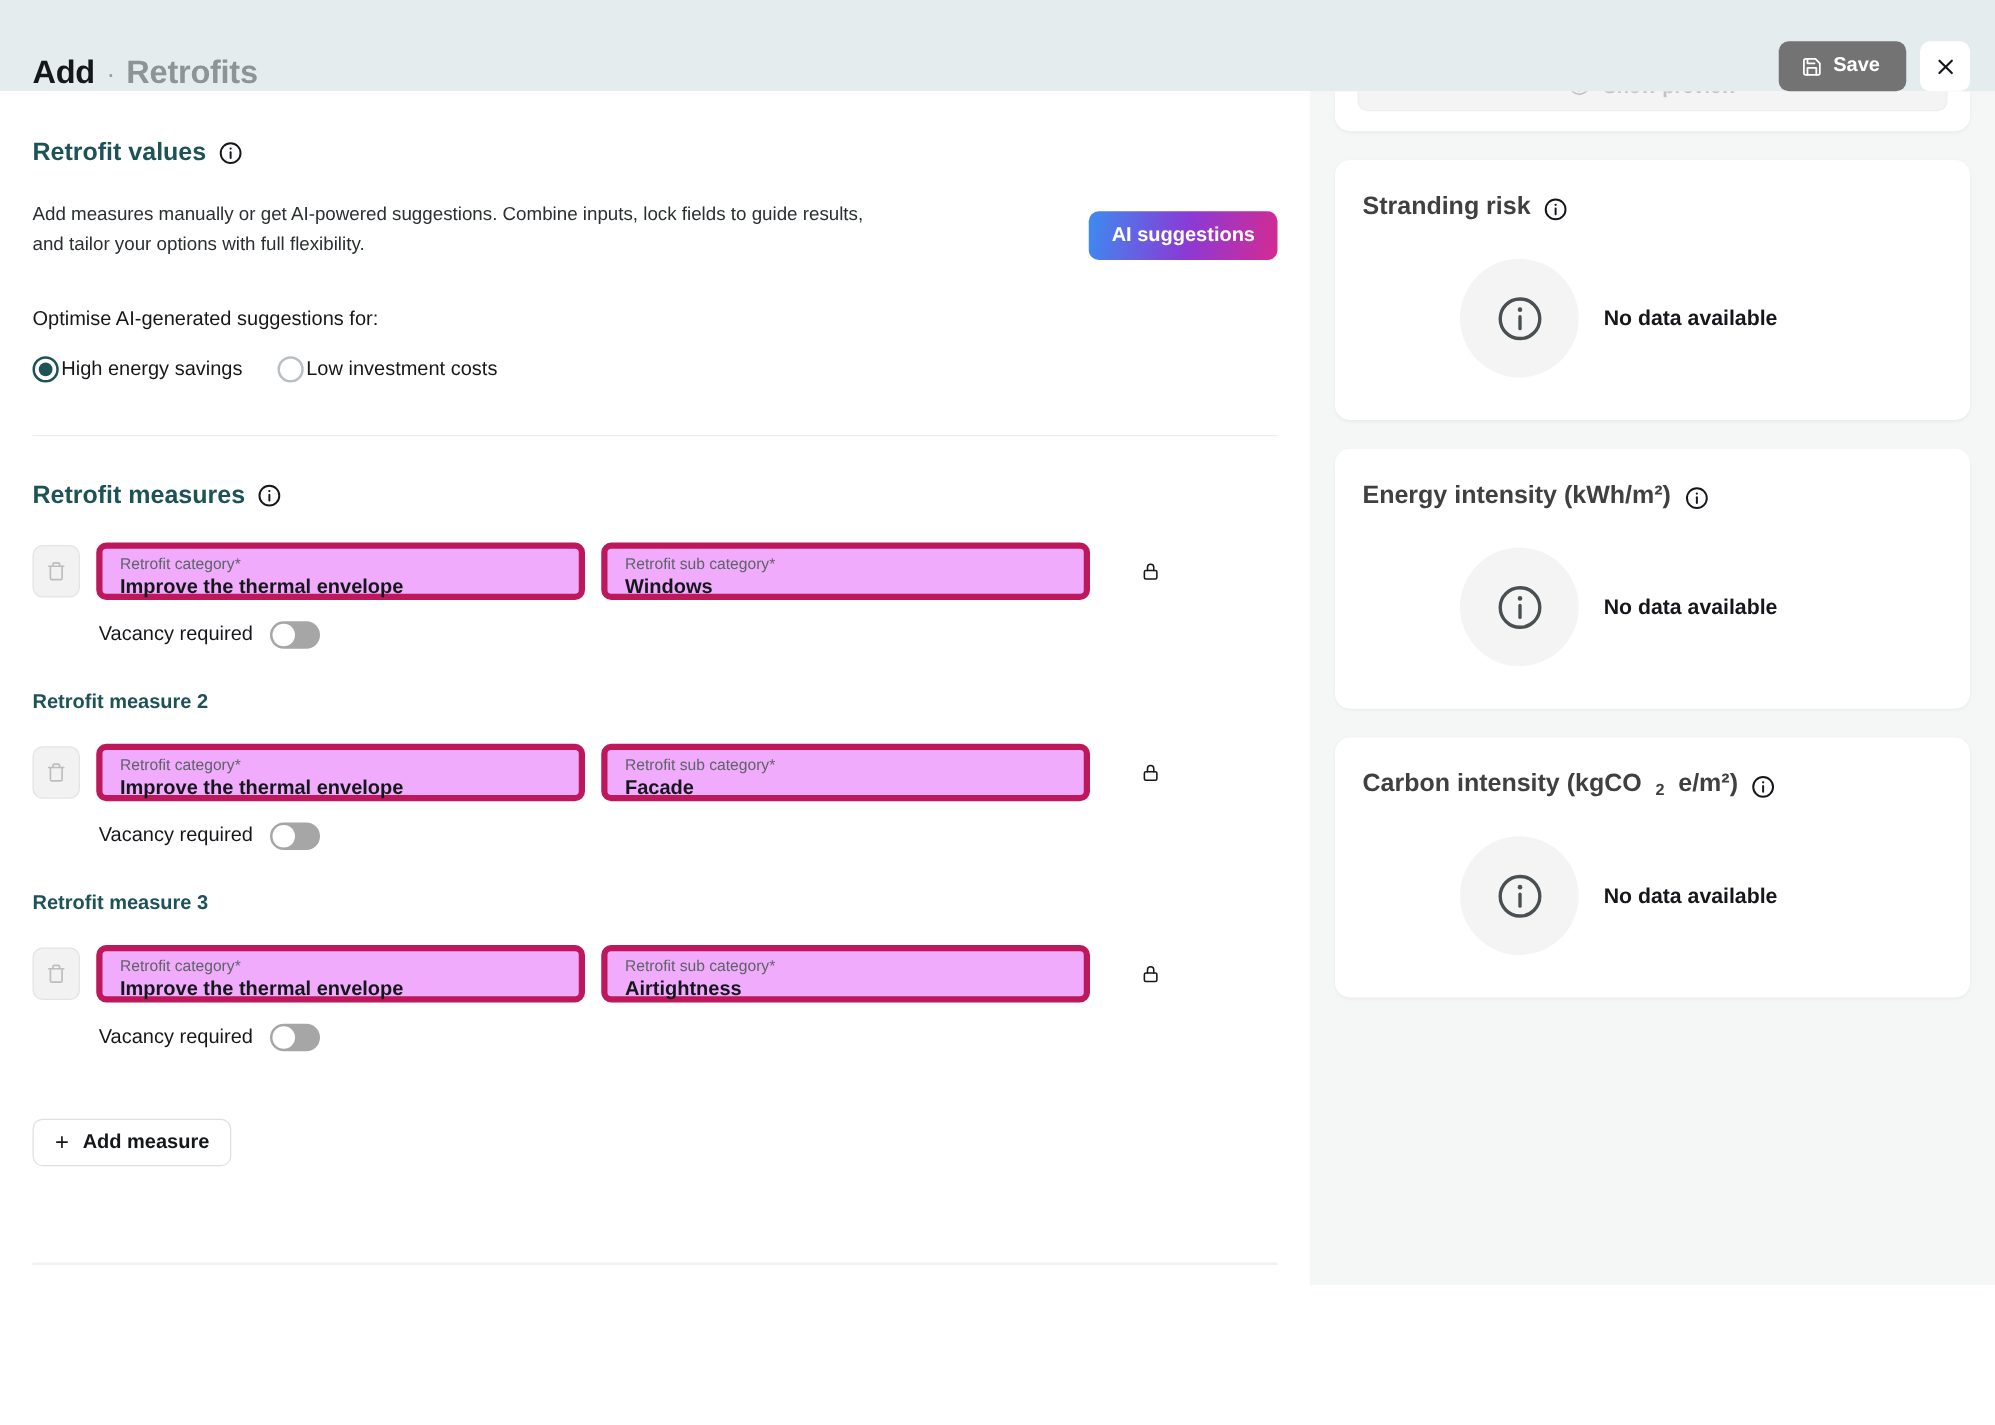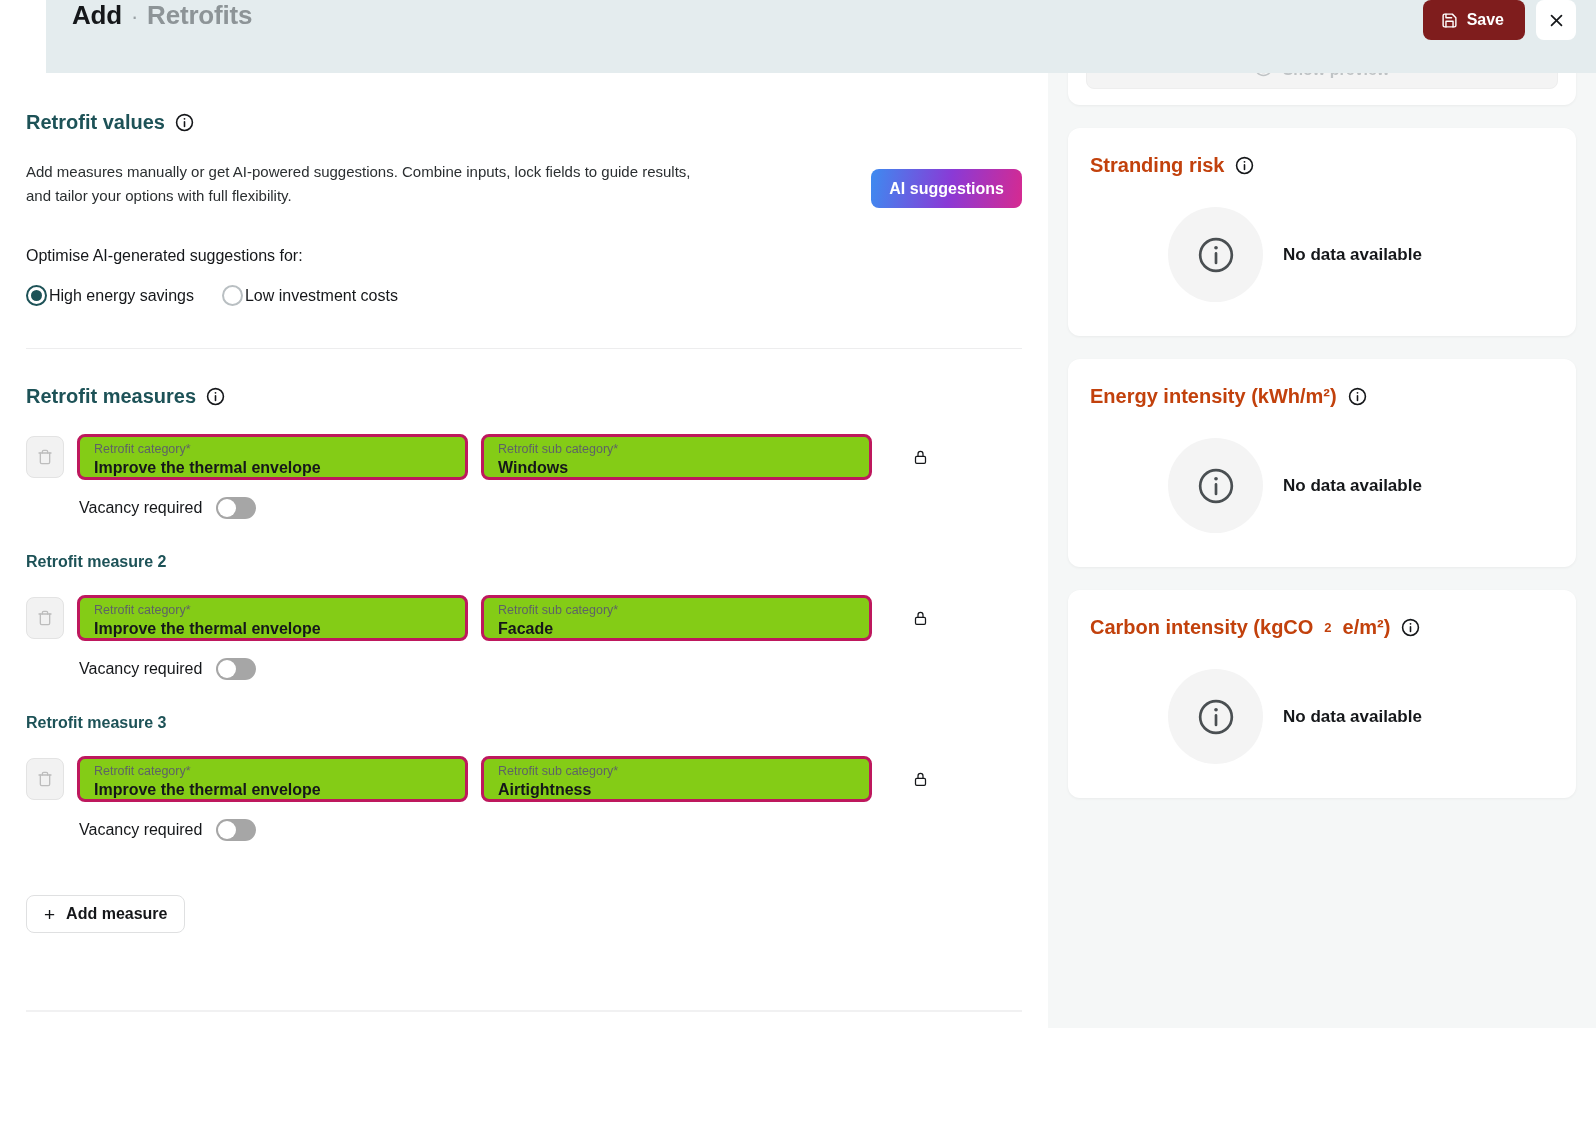--- a/index.html
+++ b/index.html
@@ -11,45 +11,44 @@
     font-family: "Liberation Sans", sans-serif;
     background: #ffffff;
     color: #1a1a1a;
   }
 
   
   .header {
     height: 73px;
     background: #e4ecee;
     display: flex;
-    align-items: flex-start;
+    align-items: flex-end;
     justify-content: space-between;
     padding: 0 20px 0 26px;
     position: relative;
-    margin-left: 46px;
   }
   .header-title {
     font-size: 26px;
     font-weight: 700;
     color: #15171a;
     letter-spacing: -0.2px;
     display: flex;
     align-items: baseline;
     gap: 9px;
   }
   .header-title .sep { color: #9aa1a4; font-weight: 400; font-size: 22px; }
   .header-title .sub { color: #8d9497; font-weight: 700; }
 
   .header-actions { display: flex; align-items: center; gap: 11px; }
 
   .save-button {
     display: flex;
     align-items: center;
     gap: 9px;
-    background: #7f1d1d;
+    background: #737373;
     color: #ffffff;
     border: none;
     border-radius: 8px;
     height: 40px;
     padding: 0 21px 0 18px;
     font-size: 16px;
     font-weight: 700;
     font-family: "Liberation Sans", sans-serif;
     cursor: pointer;
   }
@@ -164,22 +163,22 @@
     width: 38px; height: 42px;
     background: #f2f2f2;
     border: 1px solid #e3e3e3;
     border-radius: 8px;
     display: flex; align-items: center; justify-content: center;
     cursor: not-allowed;
     flex: 0 0 auto;
   }
 
   .field {
-    background: #84cc16;
-    border: 3px solid #be185d;
+    background: #f0abfc;
+    border: 5px solid #be185d;
     border-radius: 8px;
     height: 46px;
     padding: 5px 14px 0 14px;
     cursor: pointer;
   }
   .field.cat { width: 391px; }
   .field.sub { width: 391px; }
   .field-label { font-size: 12.5px; color: #5e6366; line-height: 15px; }
   .field-value { font-size: 16px; font-weight: 700; color: #15171a; line-height: 21px; }
 
@@ -255,22 +254,22 @@
   }
 
   .panel {
     background: #ffffff;
     border-radius: 12px;
     margin-top: 23px;
     padding: 26px 22px 34px 22px;
     box-shadow: 0 1px 3px rgba(0,0,0,0.05);
   }
   .panel-title {
-    display: flex; align-items: center; gap: 11px;
-    font-size: 20px; font-weight: 700; color: #c2410c;
+    display: flex; align-items: flex-end; gap: 11px;
+    font-size: 20px; font-weight: 700; color: #404040;
   }
   .panel-title sub { font-size: 13px; }
   .nodata {
     display: flex; align-items: center; gap: 20px;
     margin-top: 30px; padding-left: 78px;
   }
   .nodata-circle {
     width: 95px; height: 95px; border-radius: 50%;
     background: #f4f4f4;
     display: flex; align-items: center; justify-content: center;

